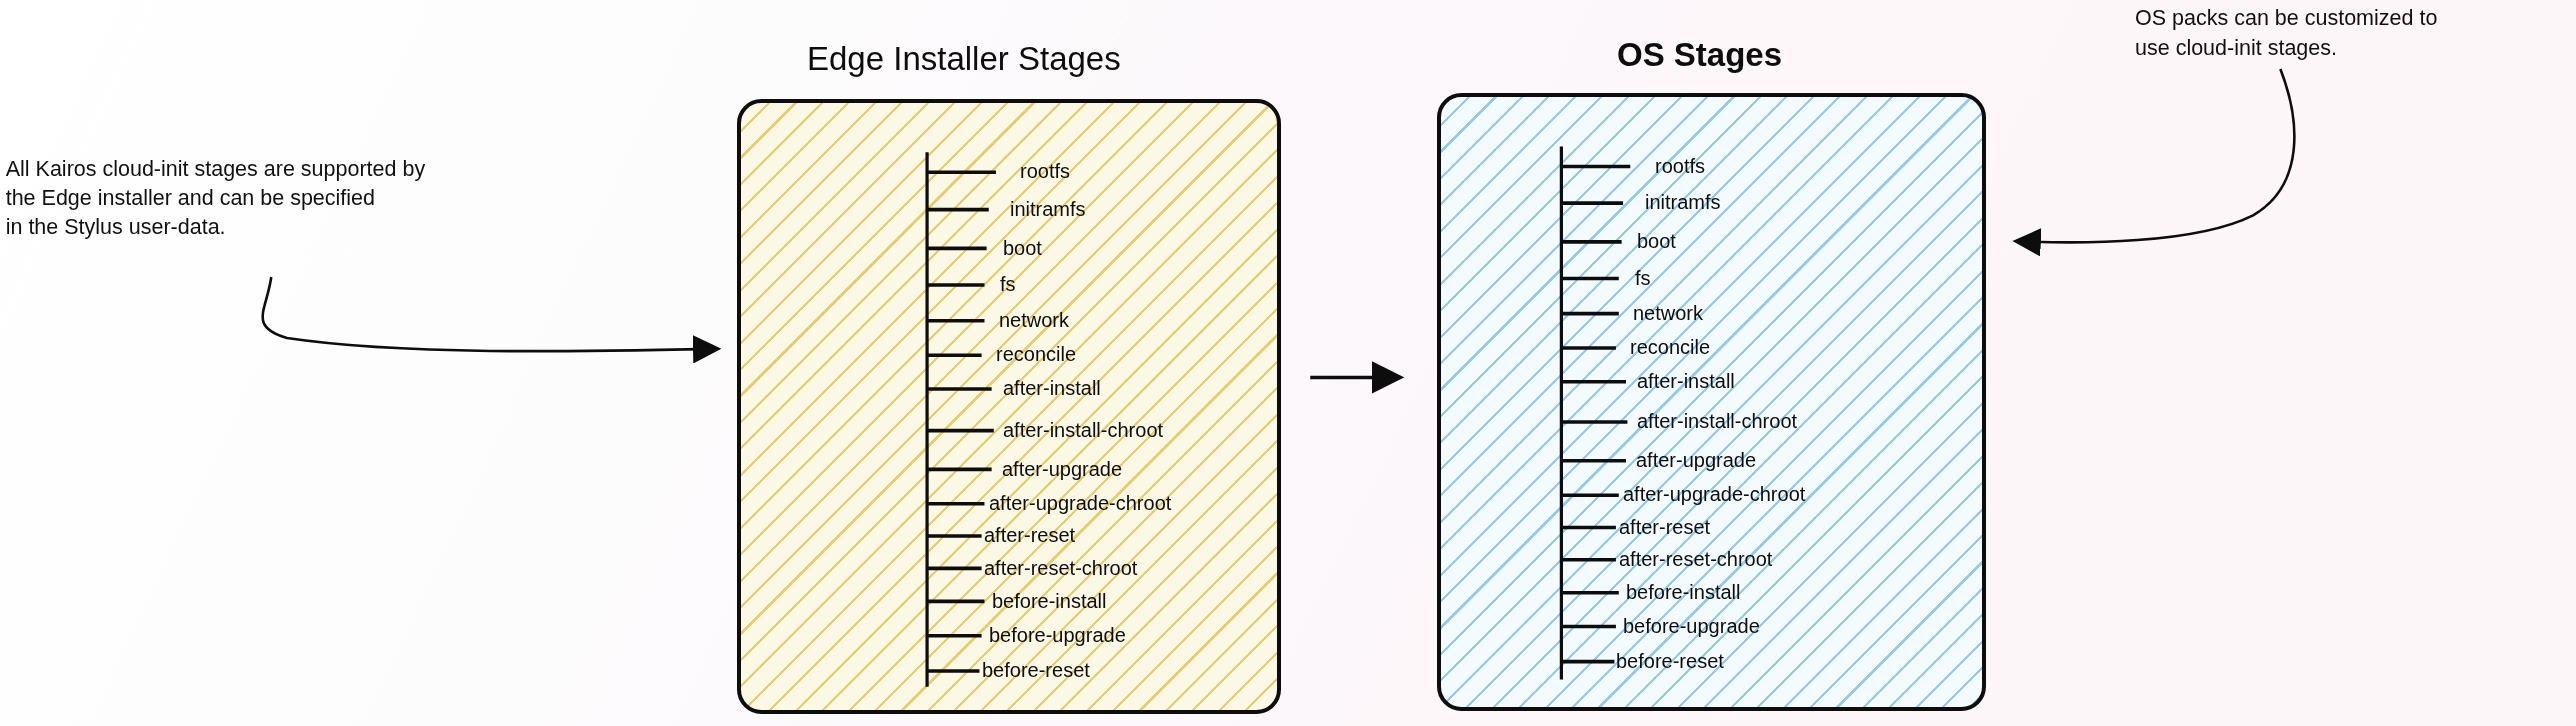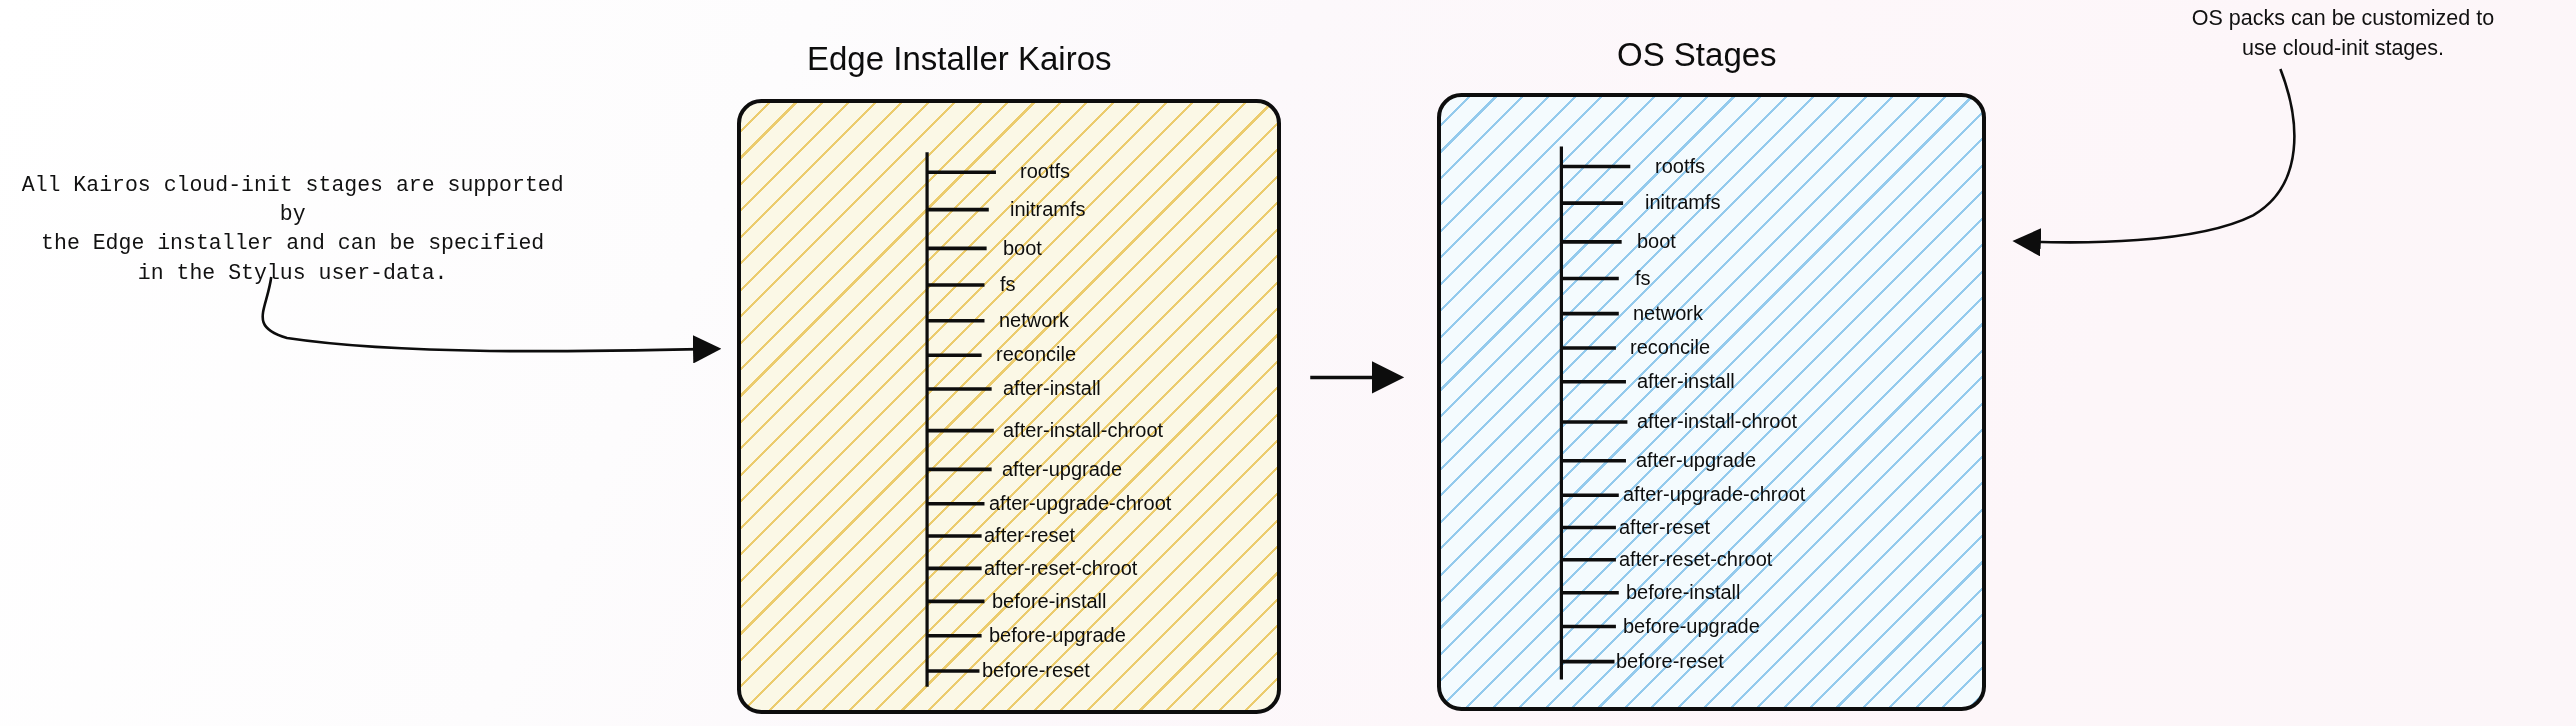--- a/index.html
+++ b/index.html
@@ -71,32 +71,31 @@
   
   .panel-title {
     position: absolute;
     font-size: 33px;
     font-weight: 400;
     color: #0d0d0d;
     white-space: nowrap;
     letter-spacing: 0px;
   }
   #title-edge { left: 807px; top: 40px; }
-  #title-os   { left: 1617px; top: 36px; }
+  #title-os   { left: 1617px; top: 36px; font-weight: bold; }
 
   
   .annotation {
     position: absolute;
     font-size: 21.5px;
     line-height: 1.36;
     color: #111111;
-    text-align: center;
     white-space: pre-line;
   }
-  #annotation-left  { left: 5.7px;   top: 171px; width: 574px; font-family: Liberation Mono, monospace; }
+  #annotation-left  { left: 5.7px;   top: 155px; width: 574px; }
   #annotation-right { left: 2135px; top: 4.3px;  width: 416px; }
 
   
   .stage-list {
     position: absolute;
     margin: 0;
     padding: 0;
     list-style: none;
   }
   .stage-item {
@@ -165,21 +164,21 @@
         <line x1="2176" y1="922" x2="2250" y2="922" stroke-width="5"></line>
       </g>
 
     <path d="M 378 386 C 372 432, 345 455, 400 471 C 560 495, 800 490, 1000 486" stroke="#0d0d0d" stroke-width="3.6" fill="none" marker-end="url(#arrow-thin)"></path>
 
     <path d="M 1826 526 L 1950 526" stroke="#0d0d0d" stroke-width="5" fill="none" marker-end="url(#arrow-solid)"></path>
 
     <path d="M 3178 96 C 3206 168, 3212 258, 3140 300 C 3060 340, 2900 340, 2810 336" stroke="#0d0d0d" stroke-width="3.6" fill="none" marker-end="url(#arrow-thin)"></path>
   </svg>
 
-  <div class="panel-title" id="title-edge">Edge Installer Kairos</div>
+  <div class="panel-title" id="title-edge">Edge Installer Stages</div>
   <div class="panel-title" id="title-os">OS Stages</div>
 
   <div class="annotation" id="annotation-left">All Kairos cloud-init stages are supported by
 the Edge installer and can be specified
 in the Stylus user-data.</div>
   <div class="annotation" id="annotation-right">OS packs can be customized to
 use cloud-init stages.</div>
 
   <ul class="stage-list" id="list-edge">
       <li class="stage-item" style="left: 1020px; top: 161px;">rootfs</li>

